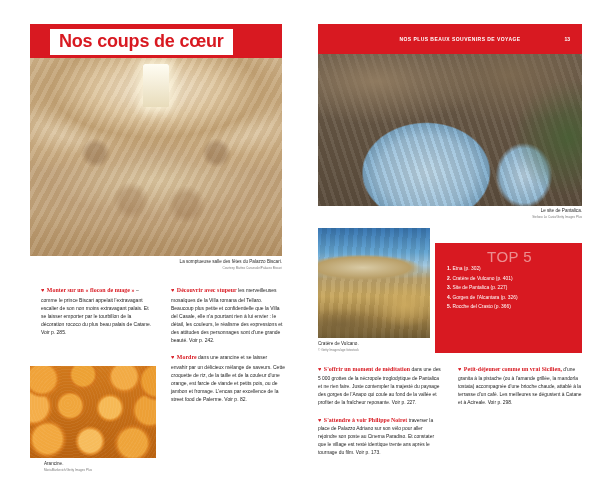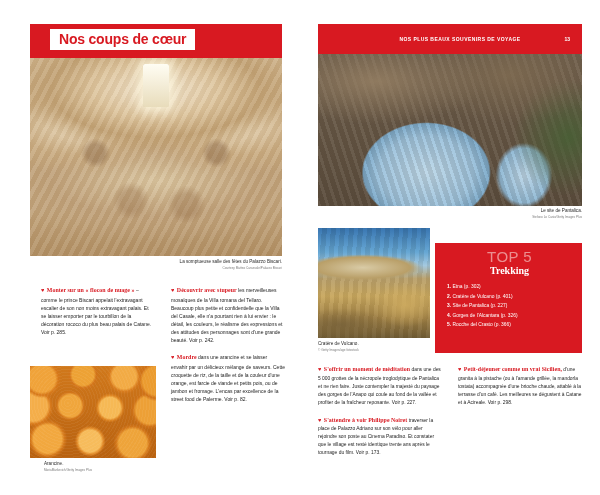--- a/index.html
+++ b/index.html
@@ -37,21 +37,21 @@
   }
 
   .l-title-plate {
     position: absolute;
     left: 50px; top: 29px;
     background: #ffffff;
     padding: 2px 9px 3px 9px;
   }
   .l-title-plate .ttl {
     color: #d81921;
-    font-size: 14px;
+    font-size: 18px;
     font-weight: bold;
     letter-spacing: -0.2px;
     line-height: 1.15;
     white-space: nowrap;
   }
 
   .l-hero {
     position: absolute;
     left: 30px; top: 58px;
     width: 252px; height: 198px;
@@ -399,21 +399,20 @@
       <div class="ph ph-vulcano"></div>
     </div>
 
     <div class="r-vulcano-cap cap-block" style="text-align:left">
       <div class="cap-main">Cratère de Vulcano.</div>
       <div class="cap-credit">© Getty Images/age fotostock</div>
     </div>
 
     <div class="top5-box">
       <div class="top5-kicker">TOP 5</div>
-      <div class="top5-title">Trekking</div>
       <ol class="top5-list">
         <li><span class="num">1.</span> <span>Etna (p. 302)</span></li>
         <li><span class="num">2.</span> <span>Cratère de Vulcano (p. 401)</span></li>
         <li><span class="num">3.</span> <span>Site de Pantalica (p. 227)</span></li>
         <li><span class="num">4.</span> <span>Gorges de l'Alcantara (p. 326)</span></li>
         <li><span class="num">5.</span> <span>Rocche del Crasto (p. 366)</span></li>
       </ol>
     </div>
 
     <div class="r-cols">

